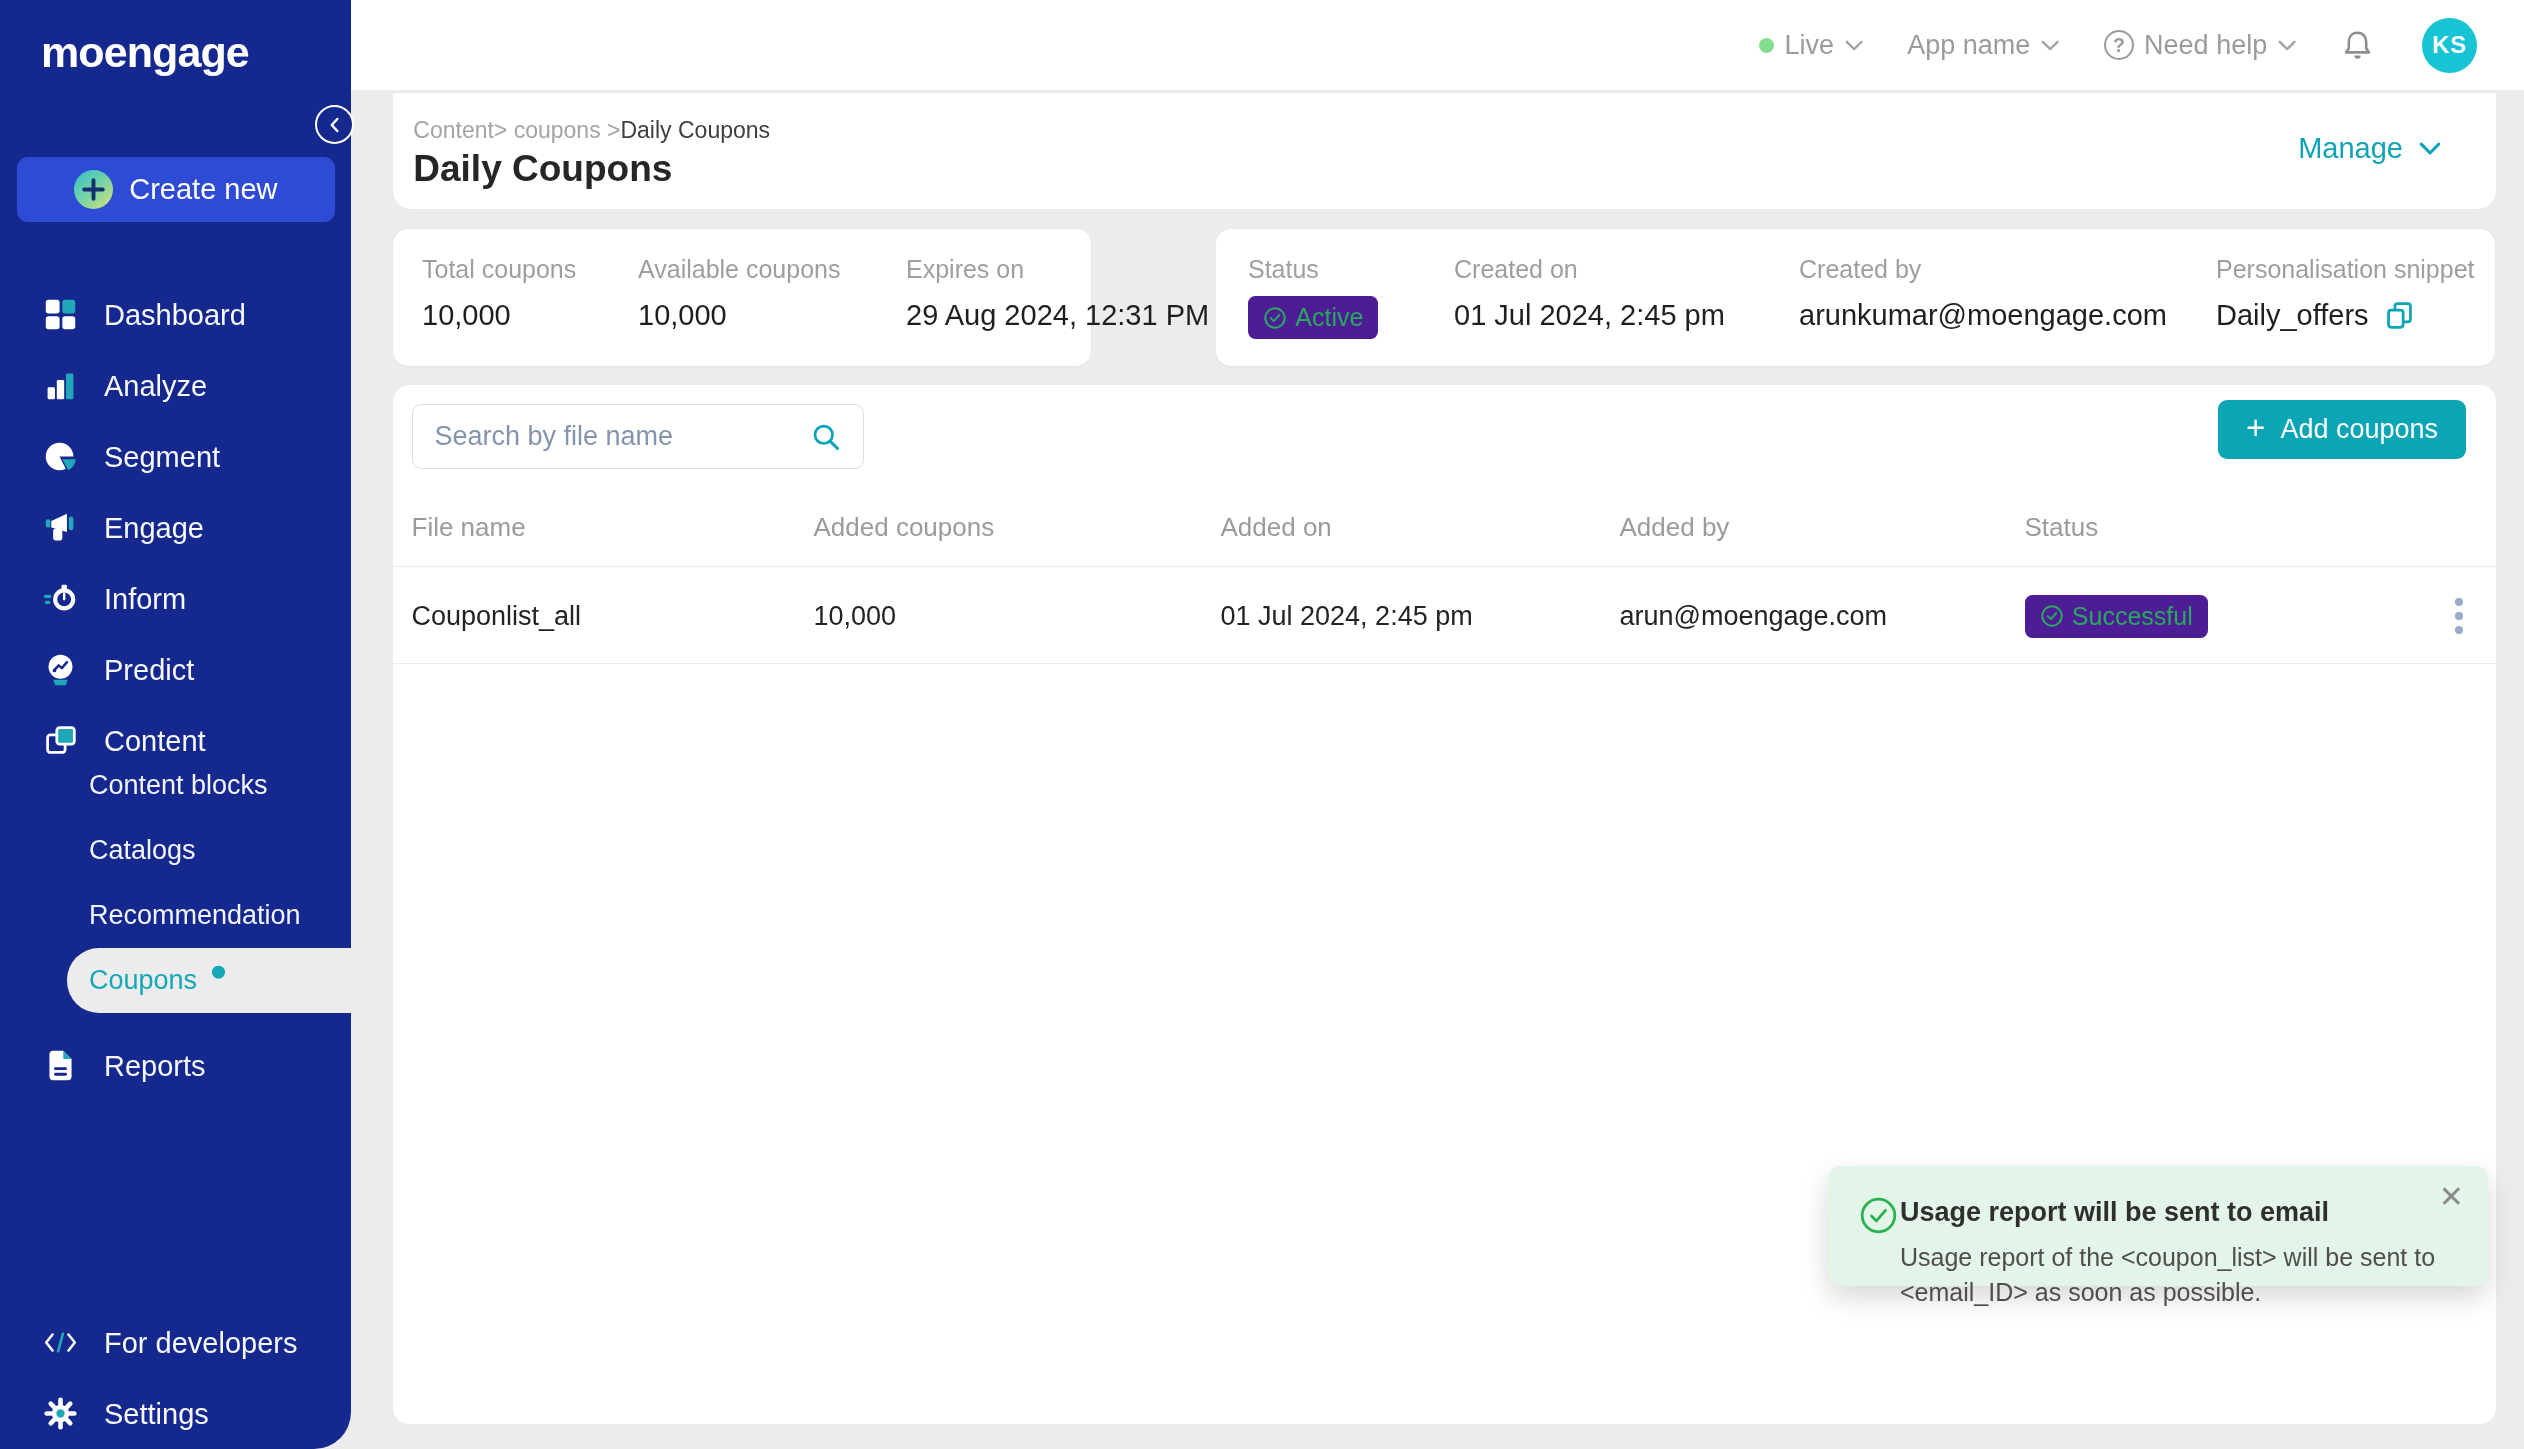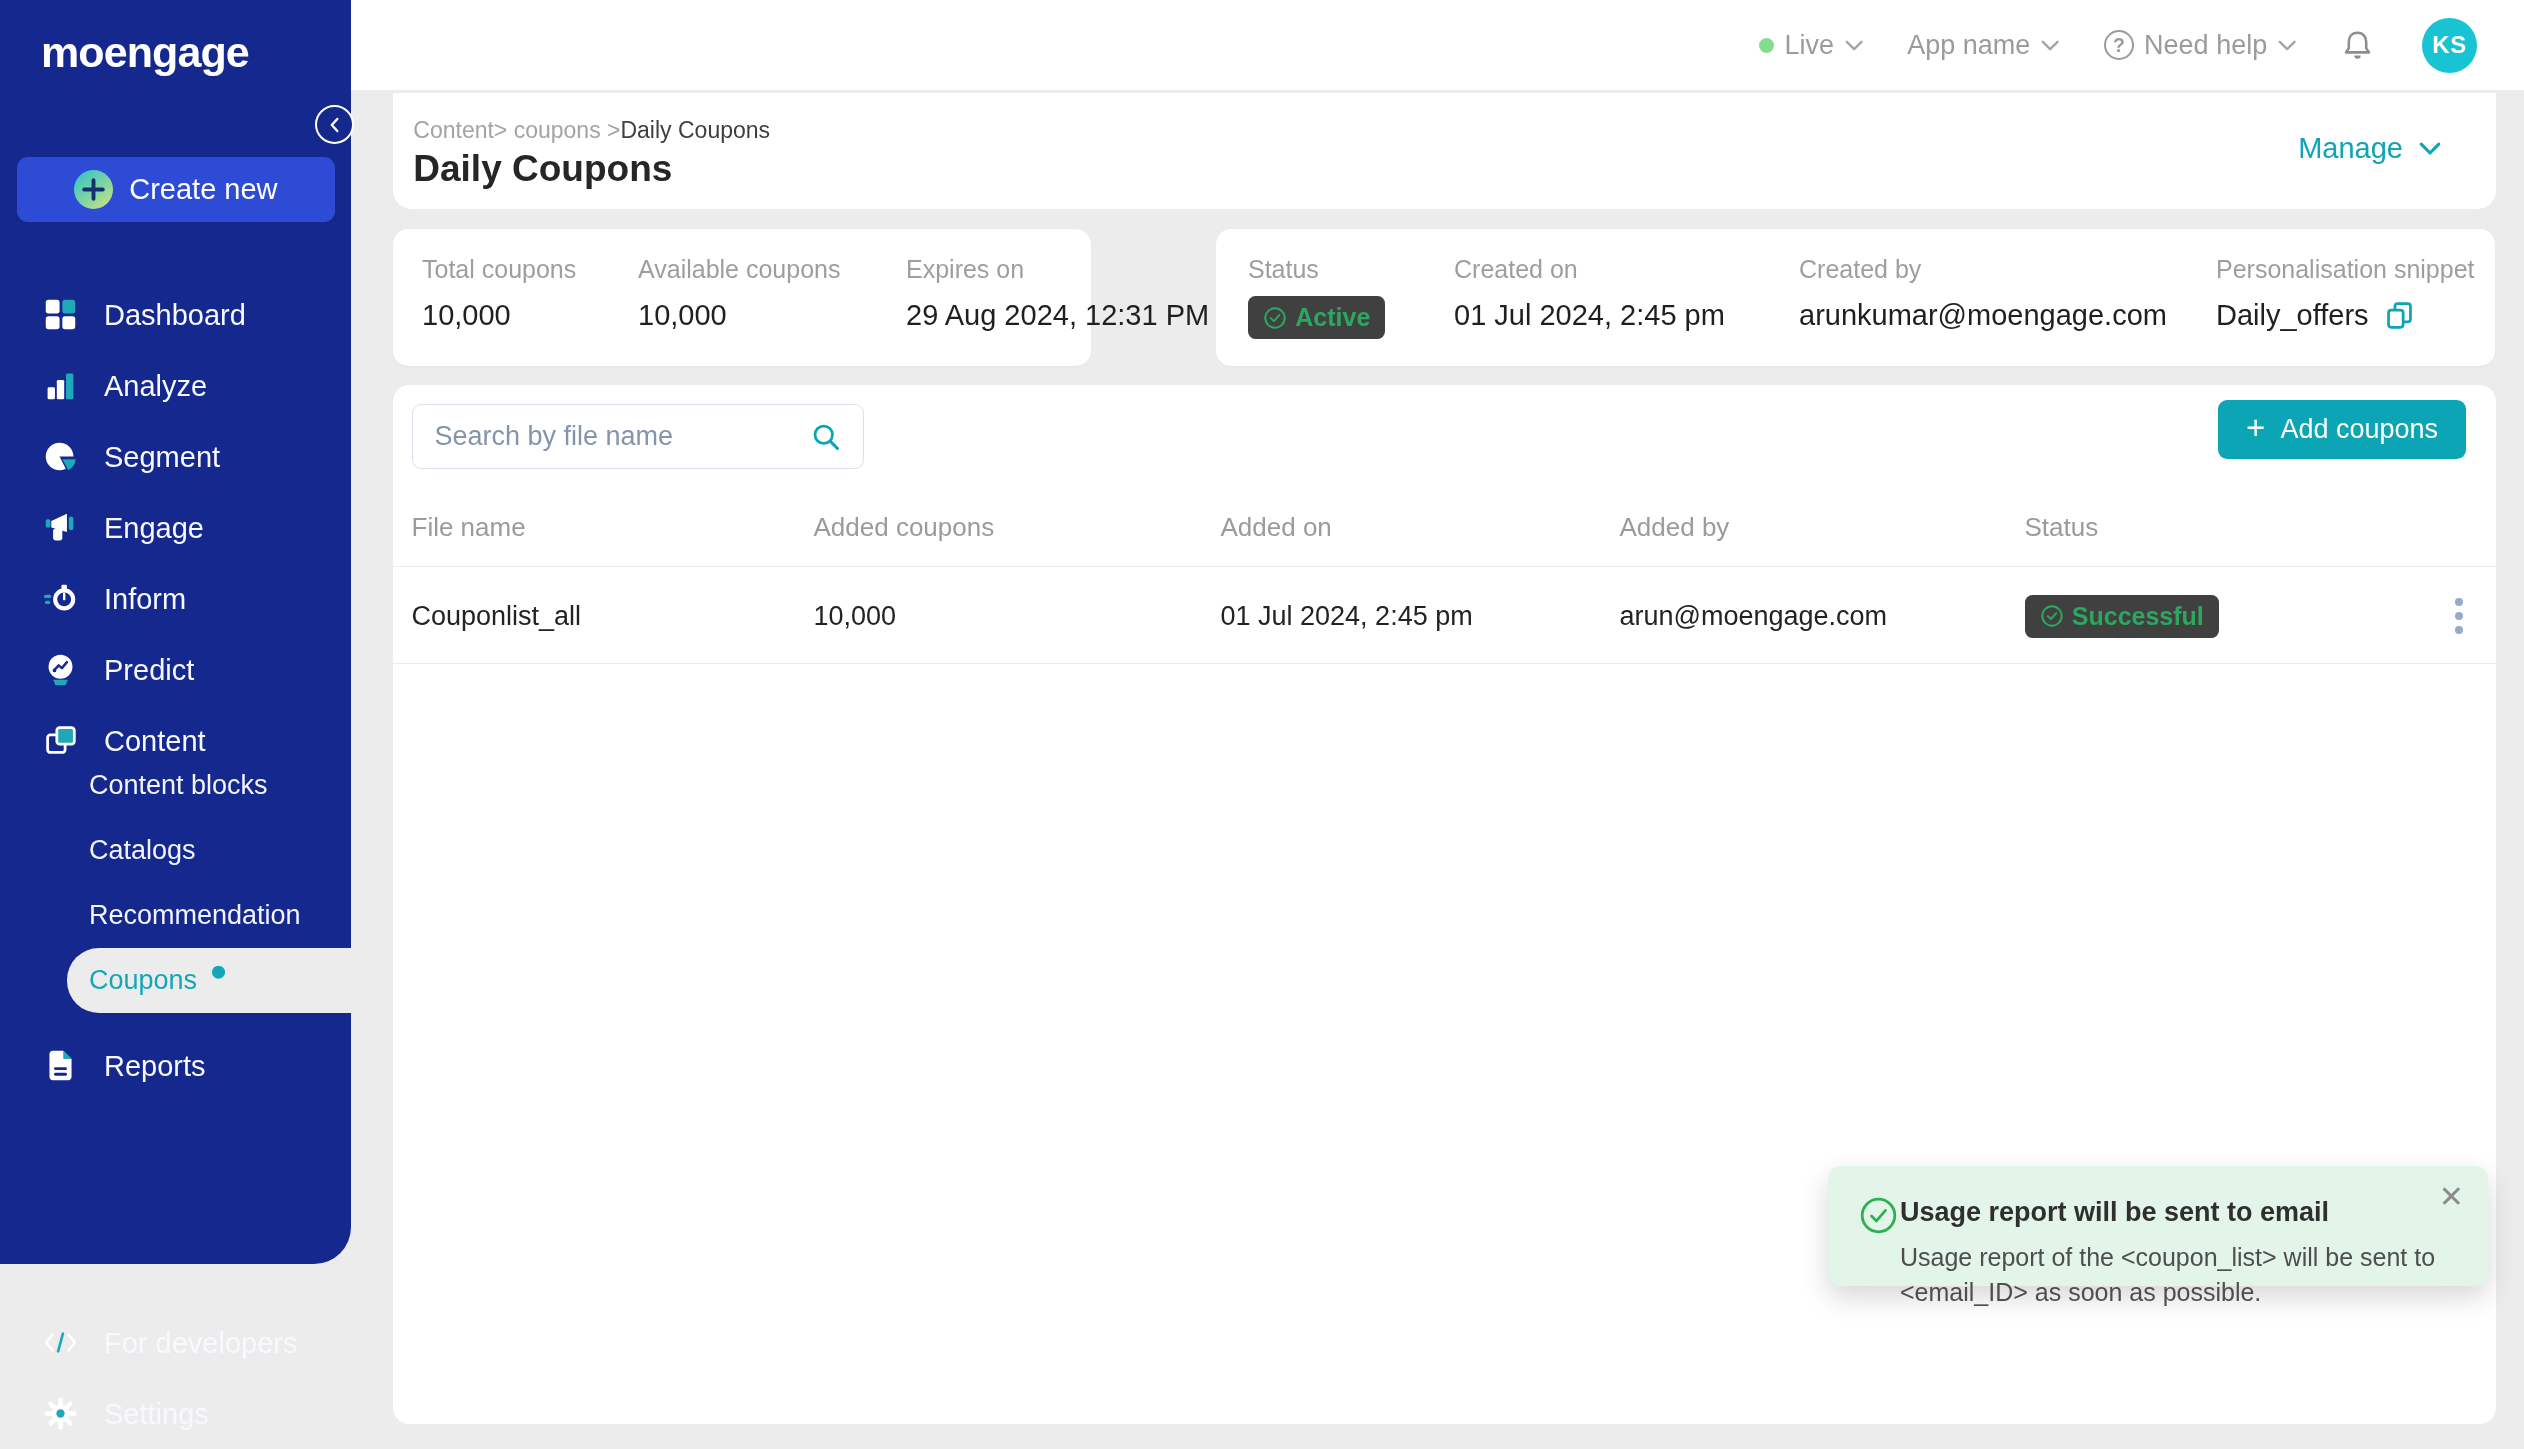--- a/index.html
+++ b/index.html
@@ -26,21 +26,21 @@
     display:flex; align-items:center; justify-content:center; font-size:19.4px; font-weight:700; color:#9B9B9B;
   }
   .avatar {
     width:55px; height:55px; border-radius:50%; background:#18C4D4; margin-left:5.5px;
     display:flex; align-items:center; justify-content:center;
     color:#fff; font-size:24px; font-weight:700; letter-spacing:0.5px; cursor:pointer;
   }
 
   
   .sidebar {
-    position:absolute; left:0; top:0; width:351px; height:1264px;
+    position:absolute; left:0; top:0; width:351px; height:1449px;
     background:#15288E; border-radius:0 0 37px 0; z-index:5;
   }
   .logo { padding:28px 0 0 41px; color:#fff; font-size:43px; font-weight:700; letter-spacing:-0.9px; }
   .collapse-btn {
     position:absolute; left:315px; top:105px; width:39px; height:39px; border-radius:50%;
     background:#15288E; border:2.8px solid #fff; display:flex; align-items:center; justify-content:center;
     cursor:pointer; z-index:6;
   }
   .create-btn {
     position:absolute; left:16.6px; top:157px; width:318px; height:65px;
@@ -91,21 +91,21 @@
   
   .card { background:#fff; border-radius:15px; box-shadow:0 0.9px 1.8px rgba(16,24,40,.04); }
   .stats-1 { position:absolute; left:393px; top:229px; width:698px; height:137px; }
   .stats-2 { position:absolute; left:1216px; top:229px; width:1279px; height:137px; }
   .stat-col { position:absolute; top:0; height:100%; }
   .stat-label { position:absolute; top:26px; font-size:25px; color:#9E9E9E; white-space:nowrap; }
   .stat-value { position:absolute; top:70px; font-size:29px; font-weight:500; color:#1F1F1F; white-space:nowrap; }
 
   .badge {
     display:inline-flex; align-items:center; gap:8.3px; height:43px; padding:0 15px;
-    background:#404040; border-radius:7.4px; color:#29A85E; font-size:25px; font-weight:700; white-space:nowrap;
+    background:#4c1d95; border-radius:7.4px; color:#29A85E; font-size:25px; font-weight:400; white-space:nowrap;
   }
   .snippet-wrap { display:flex; align-items:center; gap:15px; }
   .copy-btn { cursor:pointer; display:flex; }
 
   
   .main-card { position:absolute; left:393px; top:385px; width:2103px; height:1039px; background:#fff; border-radius:16.6px; }
   .search-wrap { position:absolute; left:18.5px; top:19.4px; width:452px; height:65px; }
   .search-input {
     width:100%; height:100%; border:1.8px solid #D9E0EA; border-radius:9.2px;
     padding:0 65px 0 22px; font-size:27px; color:#33415C; outline:none;

